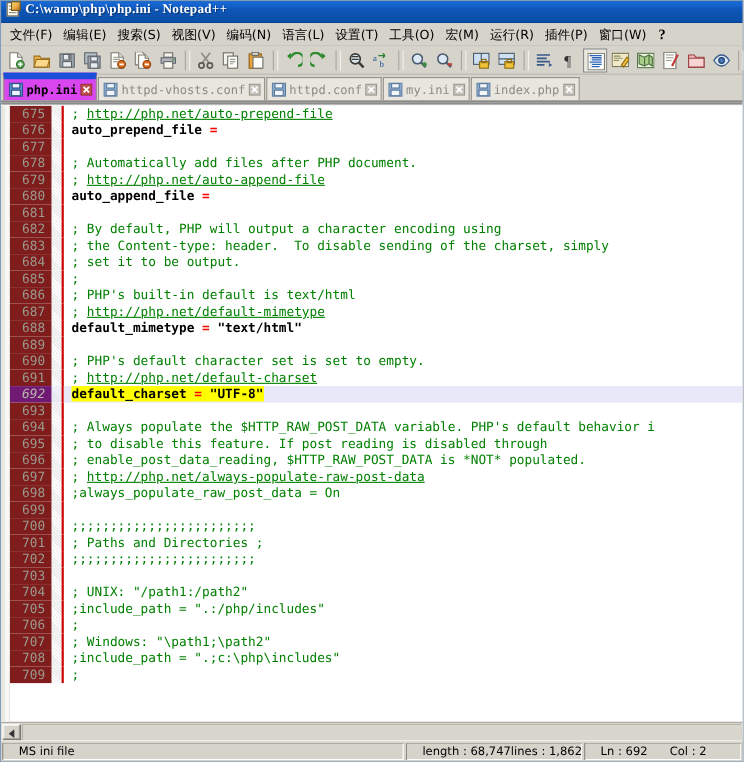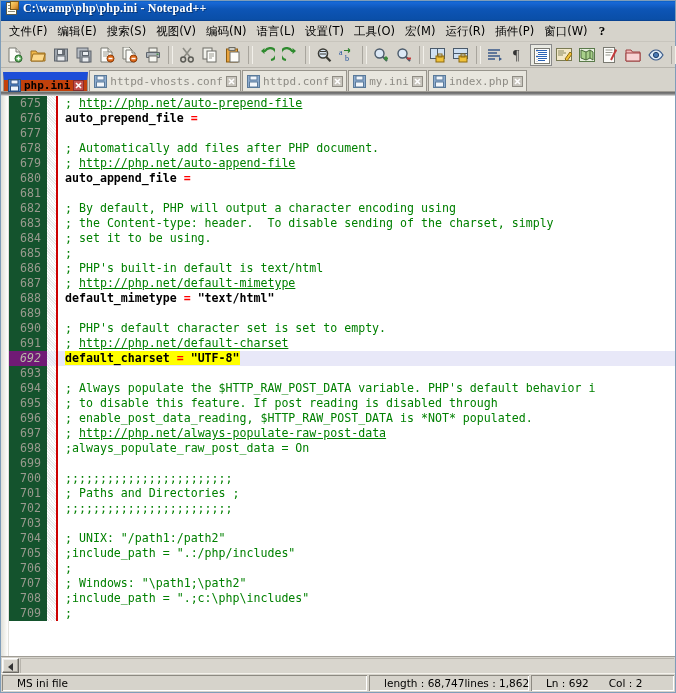--- a/index.html
+++ b/index.html
@@ -141,25 +141,25 @@
     border-bottom: none;
     box-sizing: border-box;
     position: relative;
     cursor: default;
     font-family: "DejaVu Sans Mono", monospace;
     font-size: 11px;
     color: #8d8b84;
     white-space: nowrap;
   }
   .tab.active {
-    background: #c2410c;
+    background: #d946ef;
     color: #000;
     font-weight: bold;
-    height: 19px;
-    border-top: 8px solid #1d4ed8;
+    height: 25px;
+    border-top: 6px solid #1d4ed8;
     z-index: 3;
   }
   .tab .tab-icon {
     width: 13px; height: 13px;
     margin-right: 3px;
     flex: 0 0 auto;
     position: relative;
   }
   .tab .tab-label { margin-right: 3px; }
   .tab .tab-close {
@@ -209,21 +209,21 @@
     font-size: 11.6px;
     line-height: 15px;
     white-space: pre;
   }
   .ln {
     width: 38px;
     flex: 0 0 auto;
     text-align: right;
     padding-right: 6px;
     color: #9a9a8f;
-    background: #14532d;
+    background: #7f1d1d;
     box-sizing: border-box;
     font-family: "DejaVu Sans Mono", monospace;
     font-size: 11.6px;
   }
   .ln.hl { background: #701a75; color: #b8b8a8; font-style: italic; }
   .foldcol {
     width: 11px;
     flex: 0 0 auto;
     background: repeating-linear-gradient(45deg,#ffffff 0 1px,#e9e9e9 1px 2px);
     border-right: 2px solid #cc0000;
@@ -643,21 +643,21 @@
       <div class="codearea" id="code-area">
           <div class="line"><div class="ln">675</div><div class="foldcol"></div><div class="txt"><span class="c-com">; </span><span class="c-url">http://php.net/auto-prepend-file</span></div></div>
           <div class="line"><div class="ln">676</div><div class="foldcol"></div><div class="txt"><span class="c-key">auto_prepend_file </span><span class="c-op">=</span></div></div>
           <div class="line"><div class="ln">677</div><div class="foldcol"></div><div class="txt"></div></div>
           <div class="line"><div class="ln">678</div><div class="foldcol"></div><div class="txt"><span class="c-com">; Automatically add files after PHP document.</span></div></div>
           <div class="line"><div class="ln">679</div><div class="foldcol"></div><div class="txt"><span class="c-com">; </span><span class="c-url">http://php.net/auto-append-file</span></div></div>
           <div class="line"><div class="ln">680</div><div class="foldcol"></div><div class="txt"><span class="c-key">auto_append_file </span><span class="c-op">=</span></div></div>
           <div class="line"><div class="ln">681</div><div class="foldcol"></div><div class="txt"></div></div>
           <div class="line"><div class="ln">682</div><div class="foldcol"></div><div class="txt"><span class="c-com">; By default, PHP will output a character encoding using</span></div></div>
           <div class="line"><div class="ln">683</div><div class="foldcol"></div><div class="txt"><span class="c-com">; the Content-type: header.  To disable sending of the charset, simply</span></div></div>
-          <div class="line"><div class="ln">684</div><div class="foldcol"></div><div class="txt"><span class="c-com">; set it to be using.</span></div></div>
+          <div class="line"><div class="ln">684</div><div class="foldcol"></div><div class="txt"><span class="c-com">; set it to be output.</span></div></div>
           <div class="line"><div class="ln">685</div><div class="foldcol"></div><div class="txt"><span class="c-com">;</span></div></div>
           <div class="line"><div class="ln">686</div><div class="foldcol"></div><div class="txt"><span class="c-com">; PHP's built-in default is text/html</span></div></div>
           <div class="line"><div class="ln">687</div><div class="foldcol"></div><div class="txt"><span class="c-com">; </span><span class="c-url">http://php.net/default-mimetype</span></div></div>
           <div class="line"><div class="ln">688</div><div class="foldcol"></div><div class="txt"><span class="c-key">default_mimetype </span><span class="c-op">= </span><span class="c-str">"text/html"</span></div></div>
           <div class="line"><div class="ln">689</div><div class="foldcol"></div><div class="txt"></div></div>
           <div class="line"><div class="ln">690</div><div class="foldcol"></div><div class="txt"><span class="c-com">; PHP's default character set is set to empty.</span></div></div>
           <div class="line"><div class="ln">691</div><div class="foldcol"></div><div class="txt"><span class="c-com">; </span><span class="c-url">http://php.net/default-charset</span></div></div>
           <div class="line current"><div class="ln hl">692</div><div class="foldcol"></div><div class="txt"><span class="c-key mark">default_charset </span><span class="c-op mark">= </span><span class="c-str mark">"UTF-8"</span></div></div>
           <div class="line"><div class="ln">693</div><div class="foldcol"></div><div class="txt"></div></div>
           <div class="line"><div class="ln">694</div><div class="foldcol"></div><div class="txt"><span class="c-com">; Always populate the $HTTP_RAW_POST_DATA variable. PHP's default behavior i</span></div></div>

